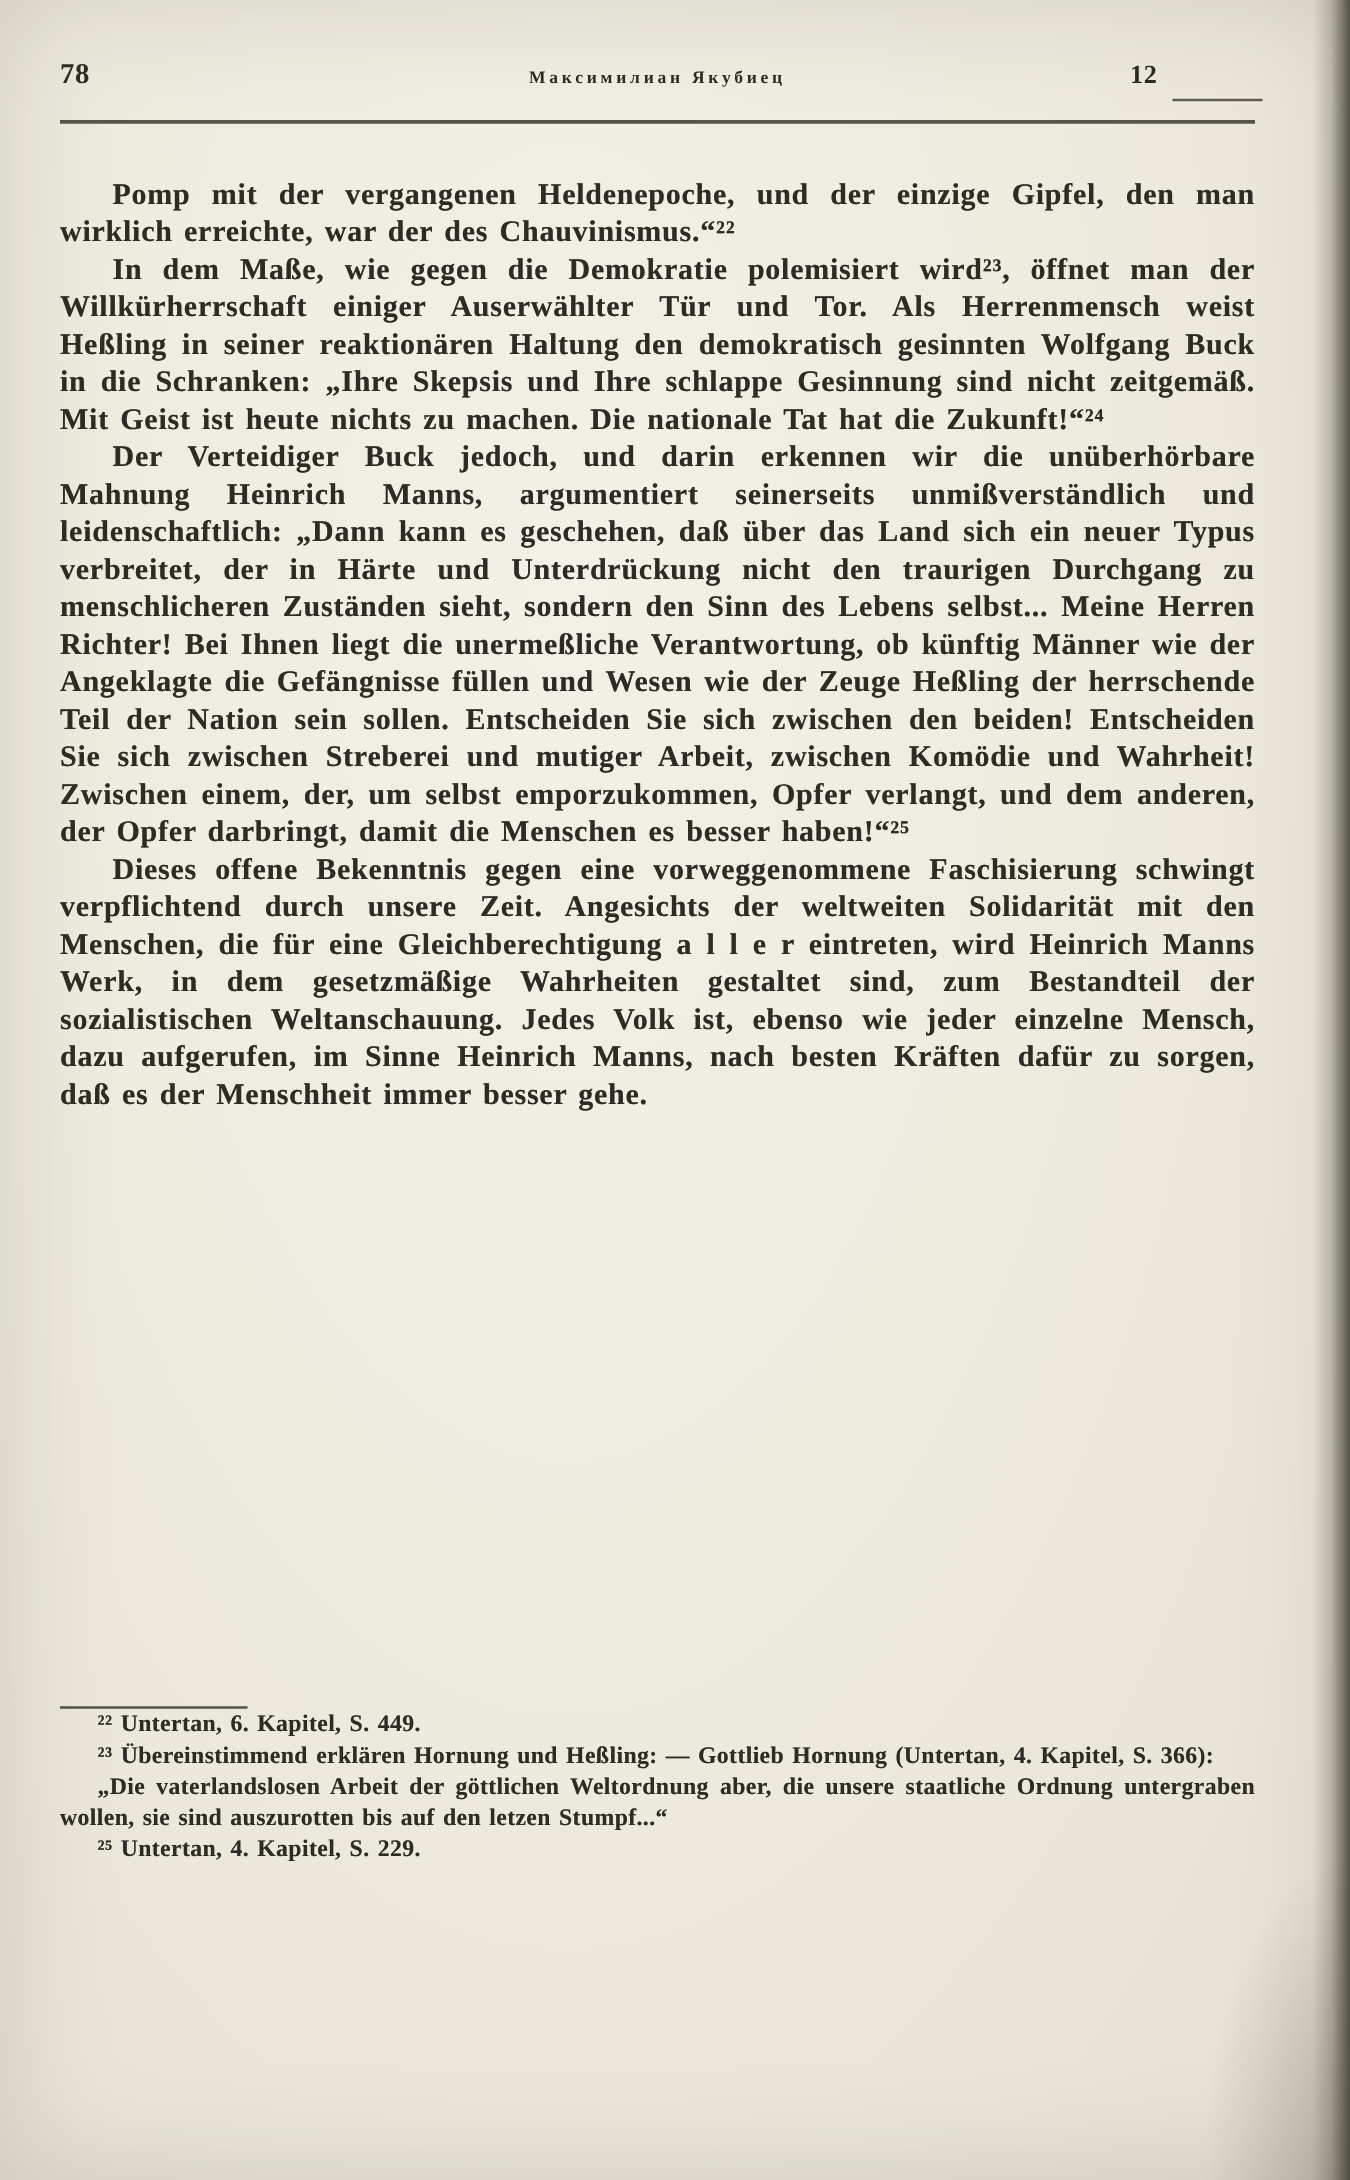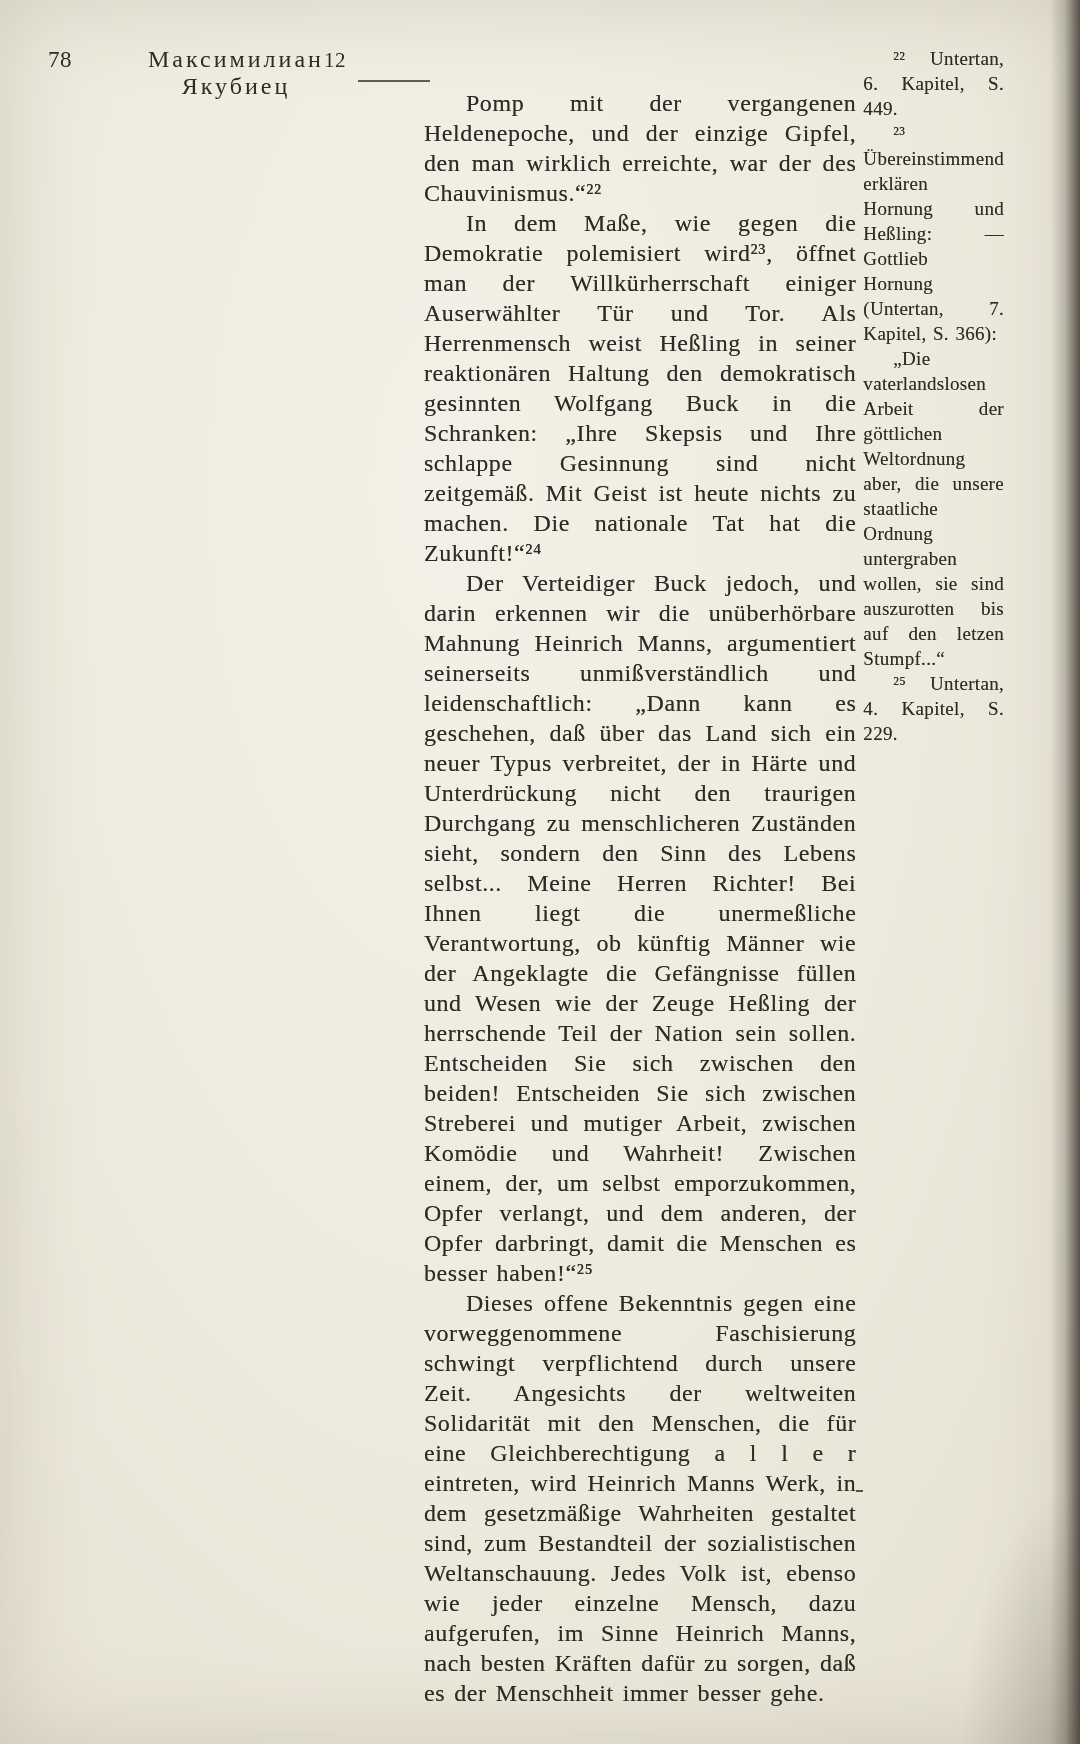--- a/index.html
+++ b/index.html
@@ -12,23 +12,24 @@
     width: 1080px;
     height: 1744px;
     box-sizing: border-box;
     margin: 0 auto;
     background:
       radial-gradient(ellipse at 42% 28%, #f3f0e7 0%, #edeadd 55%, #e5e0d1 100%);
     box-shadow: inset 0 0 90px rgba(120, 110, 88, 0.22);
     color: #2e2b25;
     font-family: "Liberation Serif", "DejaVu Serif", serif;
     display: flex;
-    flex-direction: row;
+    flex-direction: column;
     padding: 46px 76px 252px 48px;
     overflow: hidden;
+    font-weight: bold;
   }
   .scan-edge {
     position: absolute;
     top: 0;
     right: 0;
     width: 30px;
     height: 100%;
     background: linear-gradient(to right,
       rgba(94, 90, 78, 0) 0%,
       rgba(94, 90, 78, 0.30) 50%,
@@ -53,21 +54,21 @@
     letter-spacing: 0.5px;
   }
   .pn-left {
     width: 100px;
     font-size: 23px;
   }
   .running-title {
     flex: 1;
     text-align: center;
     letter-spacing: 3px;
-    font-size: 24px;
+    font-size: 14px;
   }
   .pn-right {
     width: 100px;
     text-align: left;
     font-size: 21px;
     position: relative;
   }
   .pn-right::after {
     content: "";
     position: absolute;
@@ -129,21 +130,21 @@
     <p>Pomp mit der vergangenen Heldenepoche, und der einzige Gipfel, den man wirklich erreichte, war der des Chauvinismus.“²²</p>
     <p>In dem Maße, wie gegen die Demokratie polemisiert wird²³, öffnet man der Willkürherrschaft einiger Auserwählter Tür und Tor. Als Herrenmensch weist Heßling in seiner reaktionären Haltung den demokratisch gesinnten Wolfgang Buck in die Schranken: „Ihre Skepsis und Ihre schlappe Gesinnung sind nicht zeitgemäß. Mit Geist ist heute nichts zu machen. Die nationale Tat hat die Zukunft!“²⁴</p>
     <p>Der Verteidiger Buck jedoch, und darin erkennen wir die unüberhörbare Mahnung Heinrich Manns, argumentiert seinerseits unmißverständlich und leidenschaftlich: „Dann kann es geschehen, daß über das Land sich ein neuer Typus verbreitet, der in Härte und Unterdrückung nicht den traurigen Durchgang zu menschlicheren Zuständen sieht, sondern den Sinn des Lebens selbst... Meine Herren Richter! Bei Ihnen liegt die unermeßliche Verantwortung, ob künftig Männer wie der Angeklagte die Gefängnisse füllen und Wesen wie der Zeuge Heßling der herrschende Teil der Nation sein sollen. Entscheiden Sie sich zwischen den beiden! Entscheiden Sie sich zwischen Streberei und mutiger Arbeit, zwischen Komödie und Wahrheit! Zwischen einem, der, um selbst emporzukommen, Opfer verlangt, und dem anderen, der Opfer darbringt, damit die Menschen es besser haben!“²⁵</p>
     <p>Dieses offene Bekenntnis gegen eine vorweggenommene Faschisierung schwingt verpflichtend durch unsere Zeit. Angesichts der weltweiten Solidarität mit den Menschen, die für eine Gleichberechtigung a l l e r eintreten, wird Heinrich Manns Werk, in dem gesetzmäßige Wahrheiten gestaltet sind, zum Bestandteil der sozialistischen Weltanschauung. Jedes Volk ist, ebenso wie jeder einzelne Mensch, dazu aufgerufen, im Sinne Heinrich Manns, nach besten Kräften dafür zu sorgen, daß es der Menschheit immer besser gehe.</p>
   </div>
 
   <div class="footnote-rule"></div>
 
   <div class="footnotes">
     <p>²² Untertan, 6. Kapitel, S. 449.</p>
-    <p>²³ Übereinstimmend erklären Hornung und Heßling: — Gottlieb Hornung (Untertan, 7. Kapitel, S. 366):</p>
+    <p>²³ Übereinstimmend erklären Hornung und Heßling: — Gottlieb Hornung (Untertan, 4. Kapitel, S. 366):</p>
     <p>„Die vaterlandslosen Arbeit der göttlichen Weltordnung aber, die unsere staatliche Ordnung untergraben wollen, sie sind auszurotten bis auf den letzen Stumpf...“</p>
     <p>²⁵ Untertan, 4. Kapitel, S. 229.</p>
   </div>
 
   <div class="scan-edge"></div>
   <div class="scan-corner"></div>
 
 </div>
 
 </body></html>

